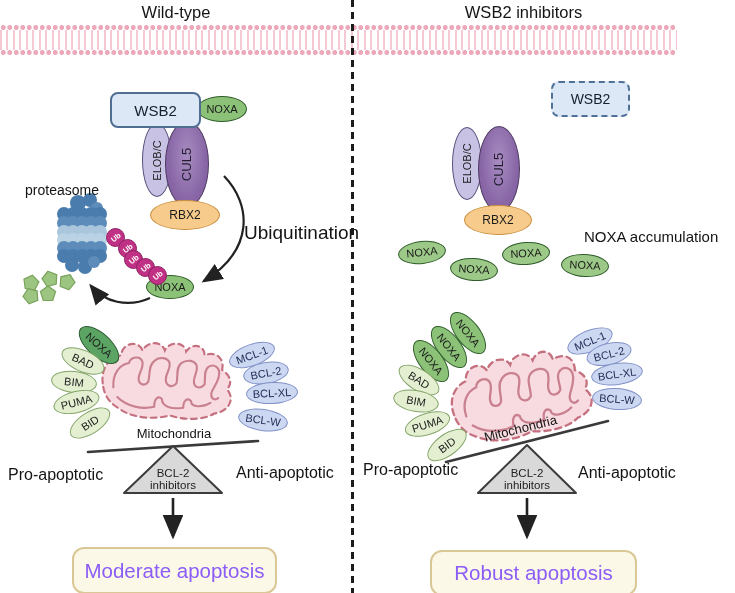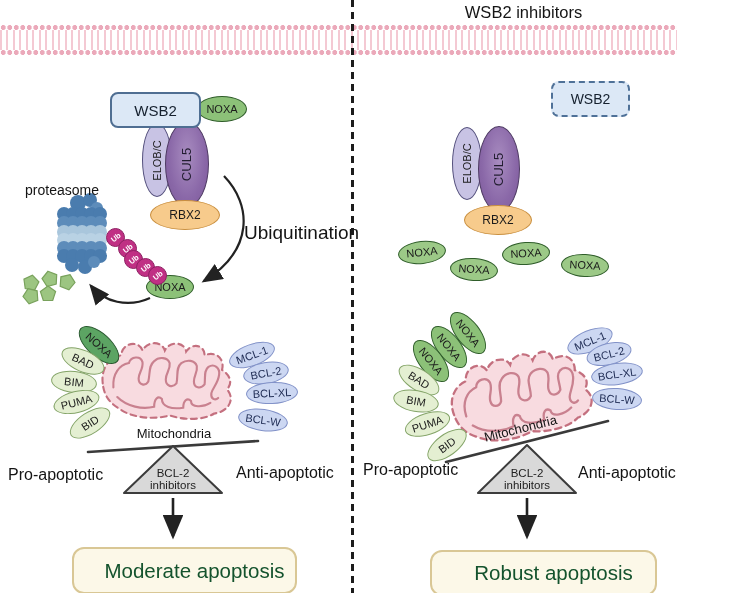--- a/index.html
+++ b/index.html
@@ -20,35 +20,36 @@
   .b-light{background:#ccd7f2;border-color:#8292c8;color:#1d2a52;}
   .lav{background:#c8c3e4;border-color:#55517d;}
   .purp{background:radial-gradient(ellipse at 50% 40%, #a88cc0 0%, #8a68a8 60%, #7b5899 100%);border-color:#4e3a63;color:#221d30;}
   .org{background:#f7cb8c;border-color:#c98f3f;}
   .vspan{transform:rotate(-90deg);white-space:nowrap;display:block;}
   
   .wsb2-box{position:absolute;display:flex;align-items:center;justify-content:center;background:#dce8f6;border:2.5px solid #4f6e92;border-radius:8px;font-size:15px;color:#15202e;z-index:6;}
   .wsb2-dashed{border-style:dashed;border-color:#4f7198;}
   .ub{position:absolute;width:19px;height:19px;border-radius:50%;background:#c03084;border:1.5px solid #8e2163;box-sizing:border-box;display:flex;align-items:center;justify-content:center;color:#fff;font-size:7.5px;font-weight:700;z-index:5;}
   .ub span{transform:rotate(-38deg);display:block;}
-  .outcome{position:absolute;display:flex;align-items:center;justify-content:center;background:#fcf8e8;border:2px solid #d9c795;border-radius:12px;font-size:20.5px;font-weight:500;color:#14532d;padding-left:20px;}
+  .outcome{position:absolute;display:flex;align-items:center;justify-content:center;background:#fcf8e8;border:2px solid #d9c795;border-radius:12px;font-size:20.5px;font-weight:500;color:#8b5cf6;}
   svg{position:absolute;left:0;top:0;}
   svg text{font-family:"Liberation Sans",sans-serif;}
 </style>
 </head>
 <body>
 
 <div class="stage">
 
   <div class="membrane">
     <div class="m-dots" style="top:0;"></div>
     <div class="m-tails"></div>
     <div class="m-dots" style="top:25px;"></div>
   </div>
 
+  <div class="txt panel-title" style="left:0;top:3px;width:352px;">Wild-type</div>
   <div class="txt panel-title" style="left:352px;top:3px;width:343px;">WSB2 inhibitors</div>
 
   <svg width="735" height="593" viewBox="0 0 735 593">
     <defs>
       <marker id="ah" markerWidth="10" markerHeight="8" refX="8.2" refY="4" orient="auto">
         <path d="M0,0 L9.5,4 L0,8 Z" fill="#222"></path>
       </marker>
       <g id="mitoG">
         <path d="M 9,52 C 7,36 16,25 28,23 C 29,10 46,7 50,18 C 55,8 70,8 73,18 C 78,8 93,9 95,19 C 101,10 114,12 114,23 C 126,18 135,27 132,38 C 141,44 143,52 137,58 C 146,68 139,81 124,83 C 113,90 93,90 78,85 C 60,90 38,87 26,78 C 14,71 10,62 9,52 Z" fill="#f8dbe0" stroke="#c4707f" stroke-width="2.2" stroke-dasharray="6 4.5" stroke-linecap="round"></path>
         <path d="M 20,56 C 19,42 26,33 36,31 C 38,24 48,23 50,30 C 51,37 46,41 46,47 C 46,54 53,55 56,50 C 58,42 56,34 62,29 C 67,24 76,25 78,31 C 79,38 74,41 74,48 C 74,55 81,57 85,52 C 87,44 84,36 90,31 C 96,27 104,28 106,34 C 107,40 103,44 103,50 C 103,57 110,58 114,53 C 115,45 113,39 118,35 C 124,31 130,36 129,43 C 128,52 122,57 121,62 C 120,68 125,70 128,67" fill="none" stroke="#c9818f" stroke-width="2.2" stroke-linecap="round"></path>
@@ -193,20 +194,21 @@
   <div class="wsb2-box wsb2-dashed" style="left:551px;top:81px;width:75px;height:32px;font-size:14px;">WSB2</div>
 
   <div class="ell lav" style="left:452px;top:127px;width:30px;height:73px;z-index:1;">
       <span class="vspan">ELOB/C</span>
     </div>
   <div class="ell purp" style="left:478px;top:126px;width:42px;height:86px;z-index:2;font-size:13px;">
       <span class="vspan">CUL5</span>
     </div>
   <div class="ell org" style="left:464px;top:205px;width:68px;height:30px;z-index:3;font-size:12px;">RBX2</div>
 
+  <div class="txt" style="left:584px;top:228px;font-size:15px;">NOXA accumulation</div>
 
   <div class="ell g-acc" style="left:398px;top:241px;width:48px;height:23px;transform:rotate(-6deg);">NOXA</div>
   <div class="ell g-acc" style="left:450px;top:258px;width:48px;height:23px;transform:rotate(4deg);">NOXA</div>
   <div class="ell g-acc" style="left:502px;top:242px;width:48px;height:23px;transform:rotate(-4deg);">NOXA</div>
   <div class="ell g-acc" style="left:561px;top:254px;width:48px;height:23px;transform:rotate(3deg);">NOXA</div>
 
   <div class="ell g-med" style="left:443px;top:321px;width:50px;height:24px;transform:rotate(52deg);">NOXA</div>
   <div class="ell g-med" style="left:424px;top:335px;width:50px;height:24px;transform:rotate(52deg);">NOXA</div>
   <div class="ell g-med" style="left:406px;top:349px;width:50px;height:24px;transform:rotate(52deg);">NOXA</div>
   <div class="ell g-light" style="left:396px;top:369px;width:46px;height:22px;transform:rotate(32deg);">BAD</div>

